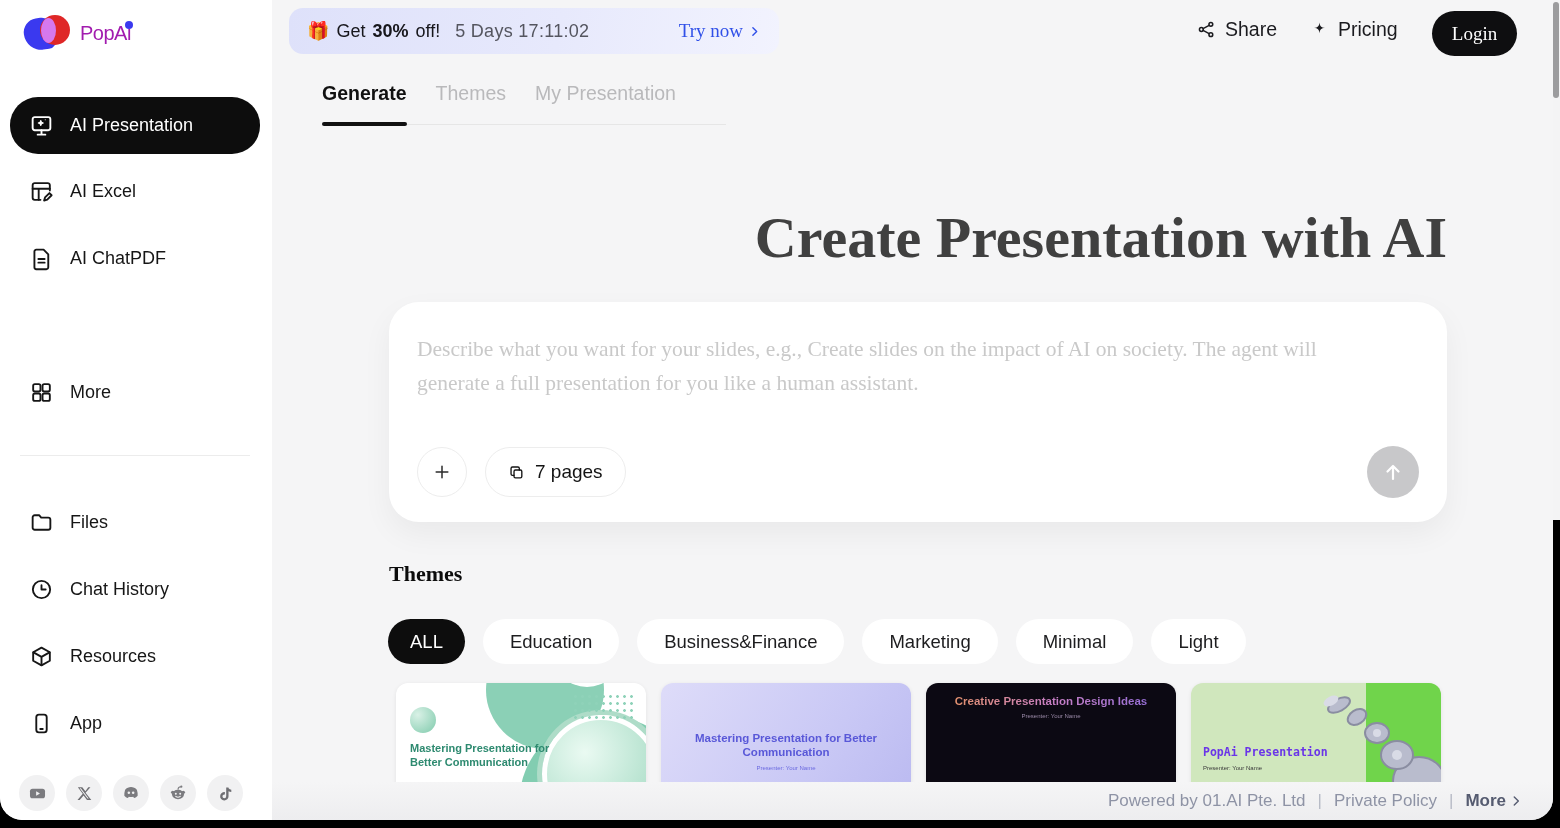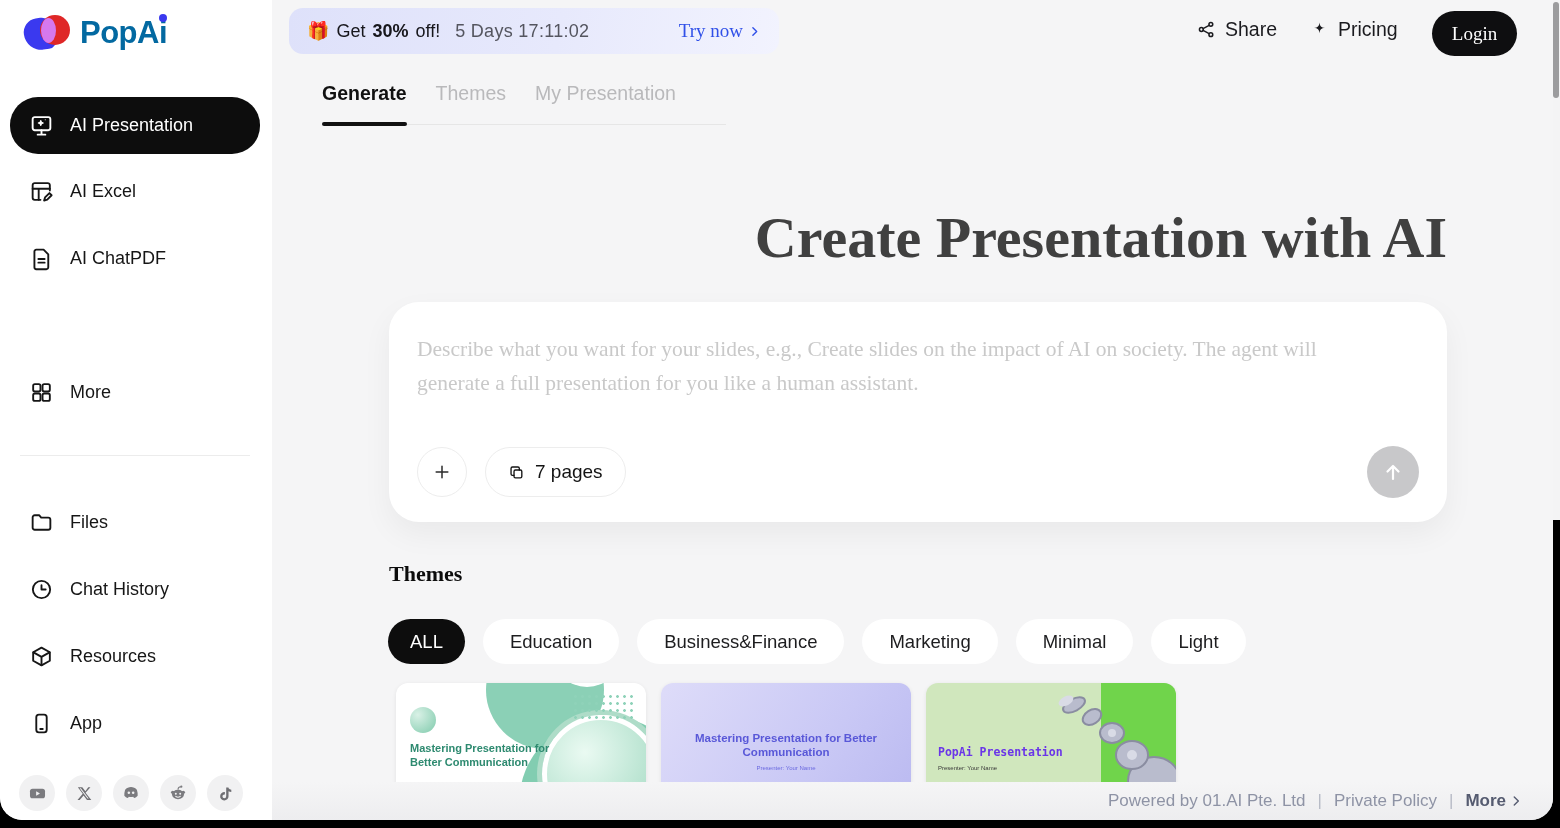--- a/index.html
+++ b/index.html
@@ -12,21 +12,21 @@
 
   
   .sidebar { position:absolute; left:0; top:0; width:272px; height:820px; background:#ffffff;
              border-radius:0 0 0 22px; }
   .logo { position:absolute; left:24px; top:12px; display:flex; align-items:center; gap:8px; }
   .logo-mark { position:relative; width:48px; height:42px; }
   .logo-blob-blue { position:absolute; left:0; top:6px; width:31px; height:32px; background:#3a39ef;
                     border-radius:52% 48% 30% 65%; transform:rotate(-8deg); }
   .logo-circle-red { position:absolute; left:16px; top:3px; width:30px; height:30px; background:#df2727; border-radius:50%; }
   .logo-lens { position:absolute; left:17px; top:6px; width:15px; height:25px; background:#d678ee; border-radius:50%; }
-  .logo-text { font-size:31px; font-weight:700; color:#0369a1; letter-spacing:-0.5px; }
+  .logo-text { font-size:20px; font-weight:400; color:#a21caf; letter-spacing:-0.5px; }
   .logo-i { position:relative; }
   .logo-i::after { content:''; position:absolute; left:50%; top:-1px; transform:translateX(-50%);
                    width:8px; height:8px; border-radius:50%; background:#3a39ef; }
 
   .nav-item { position:absolute; left:10px; width:250px; height:57px; display:flex; align-items:center;
               gap:16px; padding-left:19px; border-radius:28px; color:#161616; font-size:18px; cursor:pointer; }
   .nav-item svg { flex:0 0 auto; }
   .nav-item.active { background:#0d0d0d; color:#ffffff; }
   .divider { position:absolute; left:20px; top:455px; width:230px; height:1px; background:#ececec; }
 
@@ -210,20 +210,25 @@
       <div class="c1-corner"></div>
       <div class="c1-ring"></div>
       <div class="c1-dots"></div>
       <div class="c1-small"></div>
       <div class="card-title">Mastering Presentation for Better Communication</div>
       <div class="card-presenter">Presenter: Your Name</div>
     </div>
     <div class="card lavender">
       <div class="card-title">Mastering Presentation for Better Communication</div>
       <div class="card-presenter">Presenter: Your Name</div>
+    </div>
+    <div class="card dark">
+      <div class="card-title">Creative Presentation Design Ideas</div>
+      <div class="card-presenter">Presenter: Your Name</div>
+      <div class="c3-swirl"></div>
     </div>
     <div class="card green">
       <div class="c4-right"></div>
       <svg width="140" height="120" viewBox="0 0 140 120" style="position:absolute; right:0; top:6px;">
         <g fill="#b9bccd" stroke="#8a8da1" stroke-width="2">
           <ellipse cx="118" cy="92" rx="26" ry="24"></ellipse>
           <ellipse cx="96" cy="66" rx="16" ry="14"></ellipse>
           <ellipse cx="76" cy="44" rx="12" ry="10"></ellipse>
           <ellipse cx="56" cy="28" rx="10" ry="7" transform="rotate(-32 56 28)"></ellipse>
           <ellipse cx="38" cy="16" rx="12" ry="6" transform="rotate(-28 38 16)"></ellipse>

